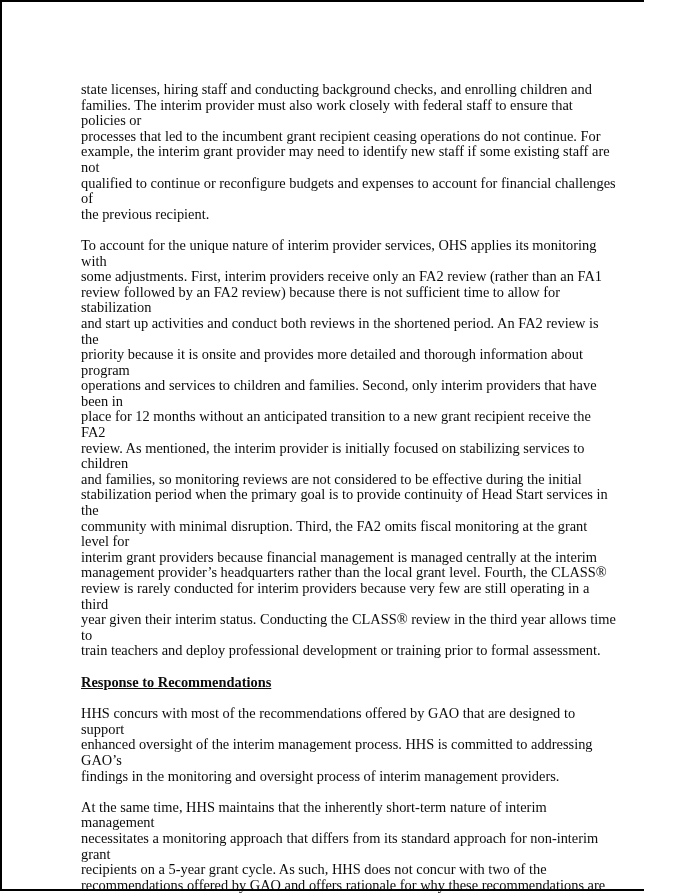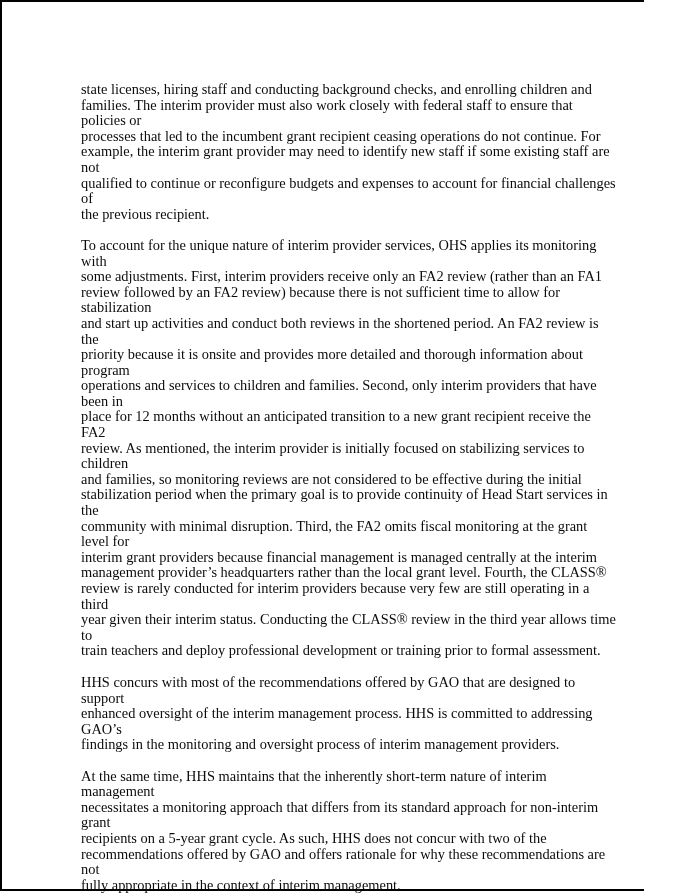--- a/index.html
+++ b/index.html
@@ -76,20 +76,21 @@
 review. As mentioned, the interim provider is initially focused on stabilizing services to children
 and families, so monitoring reviews are not considered to be effective during the initial
 stabilization period when the primary goal is to provide continuity of Head Start services in the
 community with minimal disruption. Third, the FA2 omits fiscal monitoring at the grant level for
 interim grant providers because financial management is managed centrally at the interim
 management provider’s headquarters rather than the local grant level. Fourth, the CLASS®
 review is rarely conducted for interim providers because very few are still operating in a third
 year given their interim status. Conducting the CLASS® review in the third year allows time to
 train teachers and deploy professional development or training prior to formal assessment.</p>
 
+    <h2 class="section-heading">Response to Recommendations</h2>
 
     <p class="para heading-para">HHS concurs with most of the recommendations offered by GAO that are designed to support
 enhanced oversight of the interim management process. HHS is committed to addressing GAO’s
 findings in the monitoring and oversight process of interim management providers.</p>
 
     <p class="para">At the same time, HHS maintains that the inherently short-term nature of interim management
 necessitates a monitoring approach that differs from its standard approach for non-interim grant
 recipients on a 5-year grant cycle. As such, HHS does not concur with two of the
 recommendations offered by GAO and offers rationale for why these recommendations are not
 fully appropriate in the context of interim management.</p>

